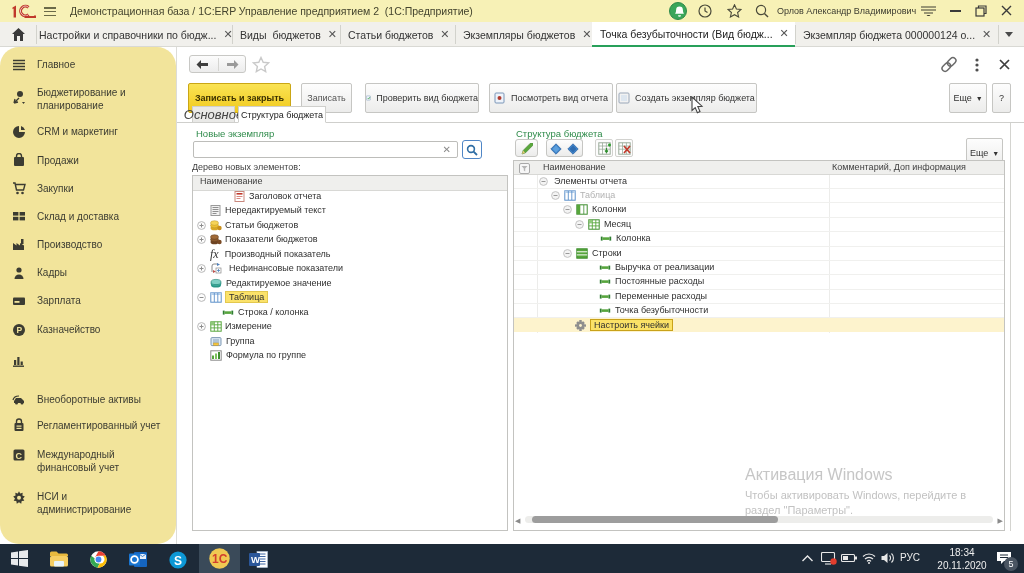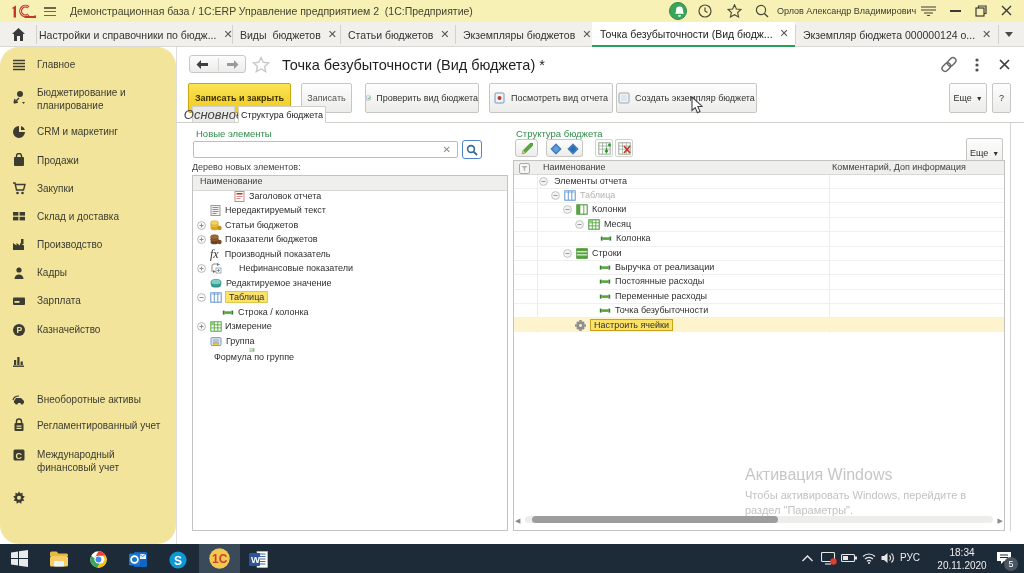--- a/index.html
+++ b/index.html
@@ -195,37 +195,37 @@
     <svg class="side-ic" style="top:401px;" viewBox="0 0 14 14">
         <rect x="1.5" y="1.5" width="11" height="11" rx="1.5" fill="#3c3c32"></rect>
         <text x="3.6" y="10.5" font-size="9" font-weight="bold" fill="#f2e49b" font-family="Liberation Sans">С</text>
       </svg>
     <div class="side-item" style="top:401px;">Международный<br>финансовый учет</div>
 
     <svg class="side-ic" style="top:443px;" viewBox="0 0 14 14">
         <path d="M7 1.2 l1.2 2.2 2.5-.6 -.3 2.6 2.4 1.1 -1.8 1.9 1.3 2.3 -2.6.4 -.5 2.6 -2.2-1.5 -2.2 1.5 -.5-2.6 -2.6-.4 1.3-2.3 -1.8-1.9 2.4-1.1 -.3-2.6 2.5.6 z" fill="#3c3c32"></path>
         <circle cx="7" cy="7.7" r="2" fill="#f2e49b"></circle>
       </svg>
+    <div class="side-item" style="top:443px;">НСИ и<br>администрирование</div>
   </div>
 
   <div id="content" class="abs">
 
     <div class="abs" style="left:13px; top:8px; width:57px; height:18px; background:linear-gradient(#fcfcfc,#ececec); border:1px solid #c8c8c5; border-radius:3px;">
       <svg class="abs" style="left:6px; top:4px;" width="13" height="9" viewBox="0 0 13 9">
           <path d="M5 0 L0.5 4.5 L5 9 V6 H12 V3 H5 Z" fill="#3e3e3e"></path>
         </svg>
       <div class="abs" style="left:28px; top:2px; width:1px; height:13px; background:#d5d5d2;"></div>
       <svg class="abs" style="left:36px; top:4px;" width="13" height="9" viewBox="0 0 13 9">
           <path d="M8 0 L12.5 4.5 L8 9 V6 H1 V3 H8 Z" fill="#9a9a9a"></path>
         </svg>
     </div>
     <svg class="abs" style="left:76px; top:9px;" width="18" height="17" viewBox="0 0 18 17">
         <path d="M9 1.5 L11.2 6.3 L16.5 6.9 L12.6 10.4 L13.7 15.6 L9 13 L4.3 15.6 L5.4 10.4 L1.5 6.9 L6.8 6.3 Z" fill="none" stroke="#c9c9c9" stroke-width="1.4"></path>
       </svg>
-    <div class="abs" style="left:106px; top:10px; font-size:14.5px; color:#1f1f1f;">Точка безубыточности (Вид бюджета) *</div>
     <svg class="abs" style="left:764px; top:9px;" width="18" height="17" viewBox="0 0 18 17">
         <g transform="rotate(-45 9 8.5)" fill="none" stroke="#6a6a6a" stroke-width="1.5">
           <rect x="0.5" y="5.5" width="9.5" height="6" rx="3"></rect>
           <rect x="8" y="5.5" width="9.5" height="6" rx="3"></rect>
         </g>
       </svg>
     <svg class="abs" style="left:799px; top:11px;" width="4" height="14" viewBox="0 0 4 14">
         <circle cx="2" cy="2" r="1.6" fill="#4e4e4e"></circle>
         <circle cx="2" cy="7" r="1.6" fill="#4e4e4e"></circle>
         <circle cx="2" cy="12" r="1.6" fill="#4e4e4e"></circle>
@@ -255,21 +255,21 @@
     <div class="btn" style="left:816px; top:36px; width:19px;">?</div>
 
     <svg class="abs" style="left:515px; top:49px; z-index:50;" width="13" height="19" viewBox="0 0 13 19">
         <path d="M1 1 L1 14.5 L4.2 11.6 L6.4 16.8 L9 15.6 L6.8 10.6 L11 10.2 Z" fill="#fff" stroke="#444" stroke-width="1.1"></path>
       </svg>
 
     <div class="abs" style="left:16px; top:59px; width:43px; height:16px; background:#e9e9e7; border:1px solid #cfcfcc; border-bottom:none; font-size:13px; color:#444; display:flex; align-items:center; justify-content:center;font-style:italic;">Основное</div>
     <div class="abs" style="left:62px; top:59px; width:88px; height:17px; background:#fff; border:1px solid #cfcfcc; border-bottom:1px solid #fff; font-size:9px; color:#222; display:flex; align-items:center; justify-content:center; z-index:2;">Структура бюджета</div>
     <div class="abs" style="left:0px; top:75px; width:848px; height:1px; background:#cfcfcc;"></div>
 
-    <div class="abs greent" style="left:20px; top:81px;">Новые элементы</div>
+    <div class="abs greent" style="left:20px; top:81px;">Новые экземпляр</div>
     <div class="abs" style="left:17px; top:94px; width:265px; height:17px; background:#fff; border:1px solid #bdbdba; border-radius:2px;">
       <div class="abs" style="right:6px; top:2px; color:#8a8a8a; font-size:10px;">✕</div>
     </div>
     <div class="abs" style="left:286px; top:93px; width:20px; height:19px; background:#fff; border:1px solid #4f86c6; border-radius:3px;">
       <svg class="abs" style="left:3px; top:3px;" width="12" height="12" viewBox="0 0 12 12">
           <circle cx="5" cy="5" r="3.4" fill="none" stroke="#2e6da4" stroke-width="1.6"></circle>
           <path d="M7.6 7.6 L11 11" stroke="#2e6da4" stroke-width="1.8"></path>
         </svg>
     </div>
     <div class="abs" style="left:16px; top:115px; font-size:9px; color:#3f3f3f;">Дерево новых элементов:</div>
@@ -327,21 +327,21 @@
             <circle cx="4.5" cy="4.5" r="3.9" fill="#fdfdfd" stroke="#b8b8b8"></circle>
             <path d="M2.5 4.5 h4 M4.5 2.5 v4" stroke="#8e8e8e"></path>
           </svg>
           <svg width="12" height="11" viewBox="0 0 12 11" style="margin-left:4px;">
             <path d="M2 9 V3 a2 2 0 0 1 2-2 h4" fill="none" stroke="#8a8a8a"></path>
             <path d="M7 0 l3 1.5 -3 1.5 z" fill="#4f81bd"></path>
             <path d="M3 10 l3-1.5 -3-1.5 z" fill="#c0504d"></path>
             <rect x="6" y="5" width="5" height="5" fill="#fff" stroke="#8a8a8a" stroke-width="0.7"></rect>
             <path d="M7 7.5 h3 M8.5 6 v3" stroke="#4f81bd" stroke-width="0.8"></path>
           </svg>
-          <span style="margin-left:17px;">Нефинансовые показатели</span>
+          <span style="margin-left:7px;">Нефинансовые показатели</span>
         </div>
       <div class="trow" style="left:34px; top:229px;">
           <svg width="12" height="11" viewBox="0 0 12 11">
             <ellipse cx="6" cy="7" rx="5" ry="2.6" fill="#2e9e8e"></ellipse>
             <ellipse cx="6" cy="5.5" rx="5" ry="2.6" fill="#44b8a8" stroke="#1e7e70" stroke-width="0.6"></ellipse>
             <ellipse cx="6" cy="4" rx="5" ry="2.6" fill="#7fd0c4" stroke="#1e7e70" stroke-width="0.6"></ellipse>
           </svg>
           <span style="margin-left:4px;">Редактируемое значение</span>
         </div>
       <div class="trow" style="left:21px; top:243px;">
@@ -377,21 +377,21 @@
           <span style="margin-left:3px;">Измерение</span>
         </div>
       <div class="trow" style="left:34px; top:287px;">
           <svg width="12" height="11" viewBox="0 0 12 11">
             <rect x="1" y="1.6" width="10" height="8" rx="1" fill="#dbe7f3" stroke="#7e99b5"></rect>
             <path d="M3 4 h6 M3 6 h6" stroke="#7e99b5" stroke-width="0.9"></path>
             <rect x="3.5" y="7" width="5" height="2.4" fill="#f7c63f" stroke="#b8922a" stroke-width="0.5"></rect>
           </svg>
           <span style="margin-left:4px;">Группа</span>
         </div>
-      <div class="trow" style="left:34px; top:301px;flex-direction:column;">
+      <div class="trow" style="left:34px; top:301px;">
           <svg width="12" height="11" viewBox="0 0 12 11">
             <rect x="0.8" y="0.8" width="10.4" height="9.4" fill="#fff" stroke="#8a8a8a"></rect>
             <rect x="2" y="5.5" width="2" height="3.5" fill="#57a63c"></rect>
             <rect x="5" y="3.5" width="2" height="5.5" fill="#7cc25e"></rect>
             <rect x="8" y="2" width="2" height="7" fill="#3e8e2e"></rect>
           </svg>
           <span style="margin-left:4px;">Формула по группе</span>
         </div>
     </div>
 

